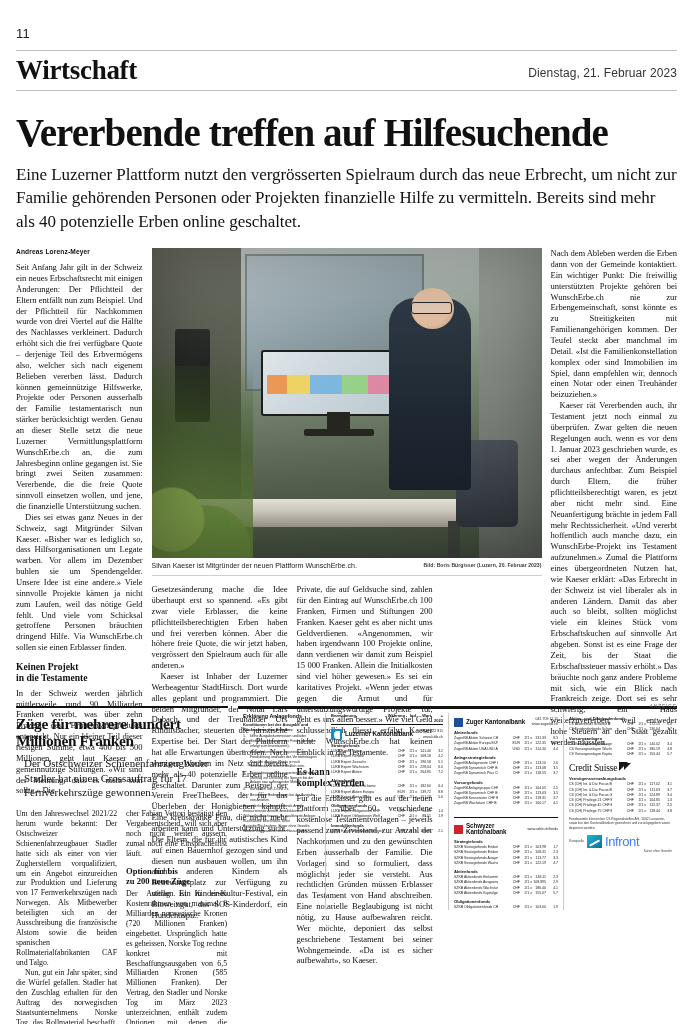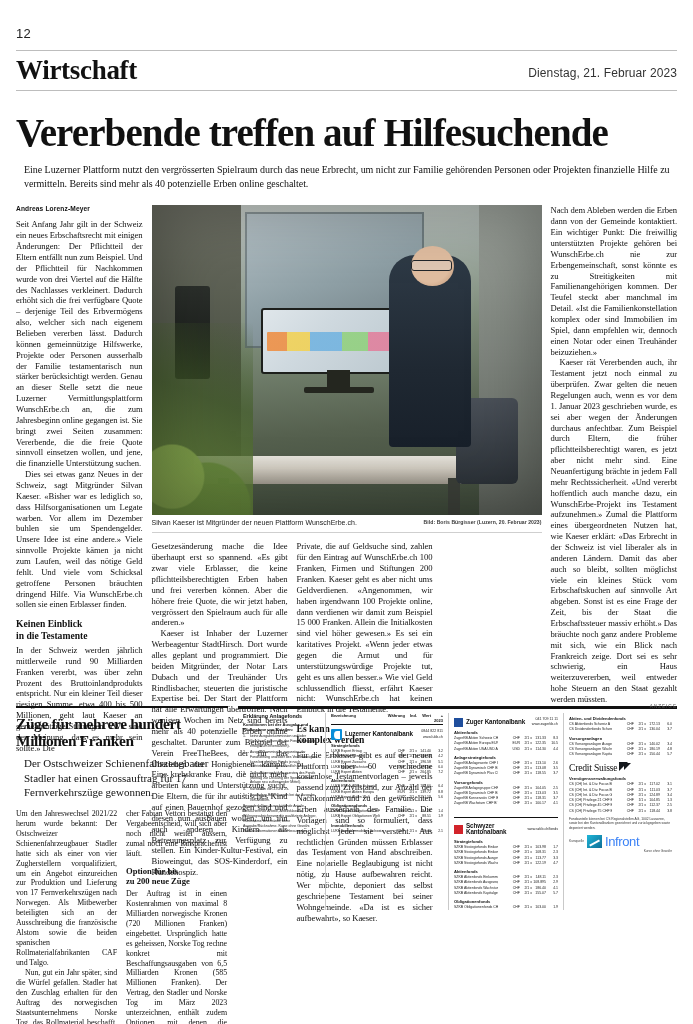--- a/index.html
+++ b/index.html
@@ -20,22 +20,22 @@
   .mast-date{font-family:"Liberation Sans",sans-serif;font-size:12px;color:#333;padding-bottom:4px;letter-spacing:.1px;}
   .rule-mast{border-top:1px solid #bdbdbd;}
 
   
   .headline{
     font-family:"Liberation Serif",serif;font-weight:bold;
     font-size:39px;line-height:1.02;letter-spacing:-0.9px;
     margin:22px 0 0 0;
   }
   .lead{
-    font-family:"Liberation Serif",serif;font-size:10px;line-height:1.38;
-    margin:10px 0 0 8px;letter-spacing:-0.05px;
+    font-family:"Liberation Serif",serif;font-size:17px;line-height:1.38;
+    margin:10px 0 0 0;letter-spacing:-0.05px;
   }
 
   
   .art-body{display:flex;gap:9px;margin-top:15px;}
   .col{width:136px;}
 
   .byline{font-family:"Liberation Sans",sans-serif;font-weight:bold;font-size:6.6px;letter-spacing:.15px;margin-bottom:7px;}
 
   p.txt{
     font-size:8.6px;line-height:1.265;text-align:justify;
@@ -178,38 +178,38 @@
     transform:rotate(-28deg);}
   .inf-name{font-family:"Liberation Sans",sans-serif;font-size:13px;color:#3b82f6;letter-spacing:-0.4px;}
   .inf-src{font-family:"Liberation Sans",sans-serif;font-size:3.2px;color:#444;}
   .inf-note{font-family:"Liberation Sans",sans-serif;font-size:3.2px;color:#444;text-align:right;}
 </style>
 </head>
 <body>
 
 <div class="page">
 
-  <div class="folio">12</div>
+  <div class="folio">11</div>
   <div class="rule-top"></div>
   <div class="mast">
     <div class="section-name">Wirtschaft</div>
     <div class="mast-date">Dienstag, 21. Februar 2023</div>
   </div>
   <div class="rule-mast"></div>
 
   <h1 class="headline">Vererbende treffen auf Hilfesuchende</h1>
   <p class="lead">Eine Luzerner Plattform nutzt den vergrösserten Spielraum durch das neue Erbrecht, um nicht zur Familie gehörenden Personen oder Projekten finanzielle Hilfe zu vermitteln. Bereits sind mehr als 40 potenzielle Erben online geschaltet.</p>
 
   <div class="art-body">
 
     <div class="col">
       <div class="byline">Andreas Lorenz-Meyer</div>
       <p class="txt">Seit Anfang Jahr gilt in der Schweiz ein neues Erbschaftsrecht mit einigen Änderungen: Der Pflichtteil der Eltern entfällt nun zum Beispiel. Und der Pflichtteil für Nachkommen wurde von drei Viertel auf die Hälfte des Nachlasses verkleinert. Dadurch erhöht sich die frei verfügbare Quote – derjenige Teil des Erbvermögens also, welcher sich nach eigenem Belieben vererben lässt. Dadurch können gemeinnützige Hilfswerke, Projekte oder Personen ausserhalb der Familie testamentarisch nun stärker berücksichtigt werden. Genau an dieser Stelle setzt die neue Luzerner Vermittlungsplattform WunschErbe.ch an, die zum Jahresbeginn online gegangen ist. Sie bringt zwei Seiten zusammen: Vererbende, die die freie Quote sinnvoll einsetzen wollen, und jene, die finanzielle Unterstützung suchen.</p>
       <p class="txt">Dies sei etwas ganz Neues in der Schweiz, sagt Mitgründer Silvan Kaeser. «Bisher war es lediglich so, dass Hilfsorganisationen um Legate warben. Vor allem im Dezember buhlen sie um Spendengelder. Unsere Idee ist eine andere.» Viele sinnvolle Projekte kämen ja nicht zum Laufen, weil das nötige Geld fehlt. Und viele vom Schicksal getroffene Personen bräuchten dringend Hilfe. Via WunschErbe.ch sollen sie einen Erblasser finden.</p>
-      <h3 class="sub" style="white-space:pre-line">Keinen Einblick
+      <h3 class="sub" style="white-space:pre-line">Keinen Projekt
 in die Testamente</h3>
       <p class="txt">In der Schweiz werden jährlich mittlerweile rund 90 Milliarden Franken vererbt, was über zehn Prozent des Bruttoinlandprodukts entspricht. Nur ein kleiner Teil dieser riesigen Summe, etwa 400 bis 500 Millionen, geht laut Kaeser an gemeinnützige Stiftungen. «Wir sind der Meinung, dass es mehr sein sollte.» Die</p>
     </div>
 
     <div class="photo-wrap">
       <div class="photo">
         <div class="ph-sky"></div>
         <div class="ph-wallL"></div>
         <div class="ph-window"></div>
         <div class="ph-wallR"></div>

